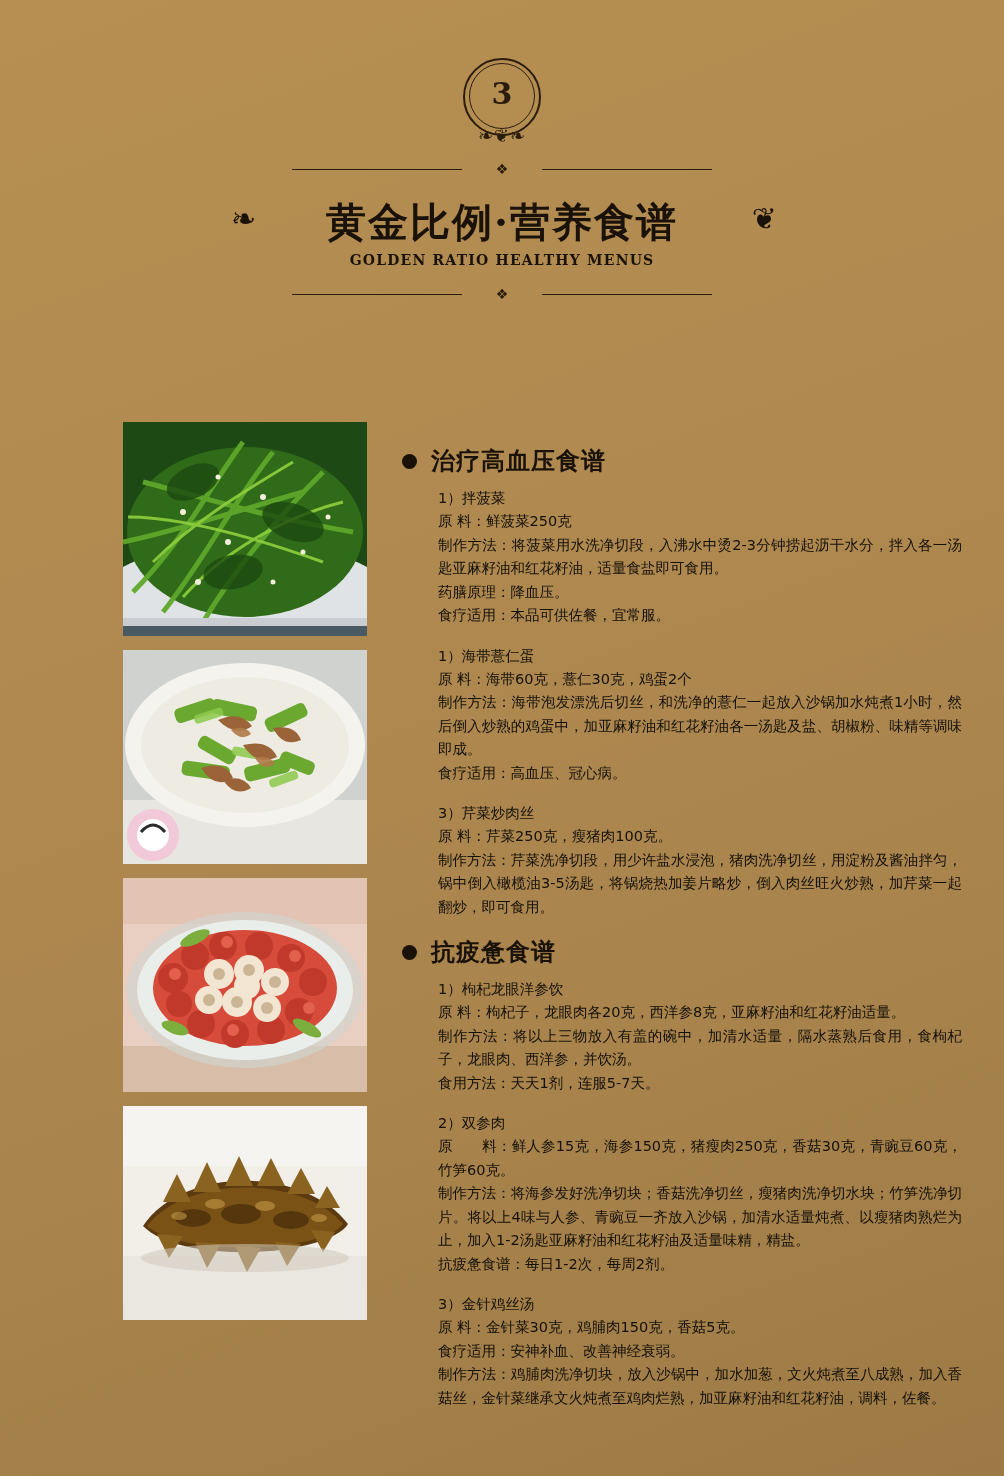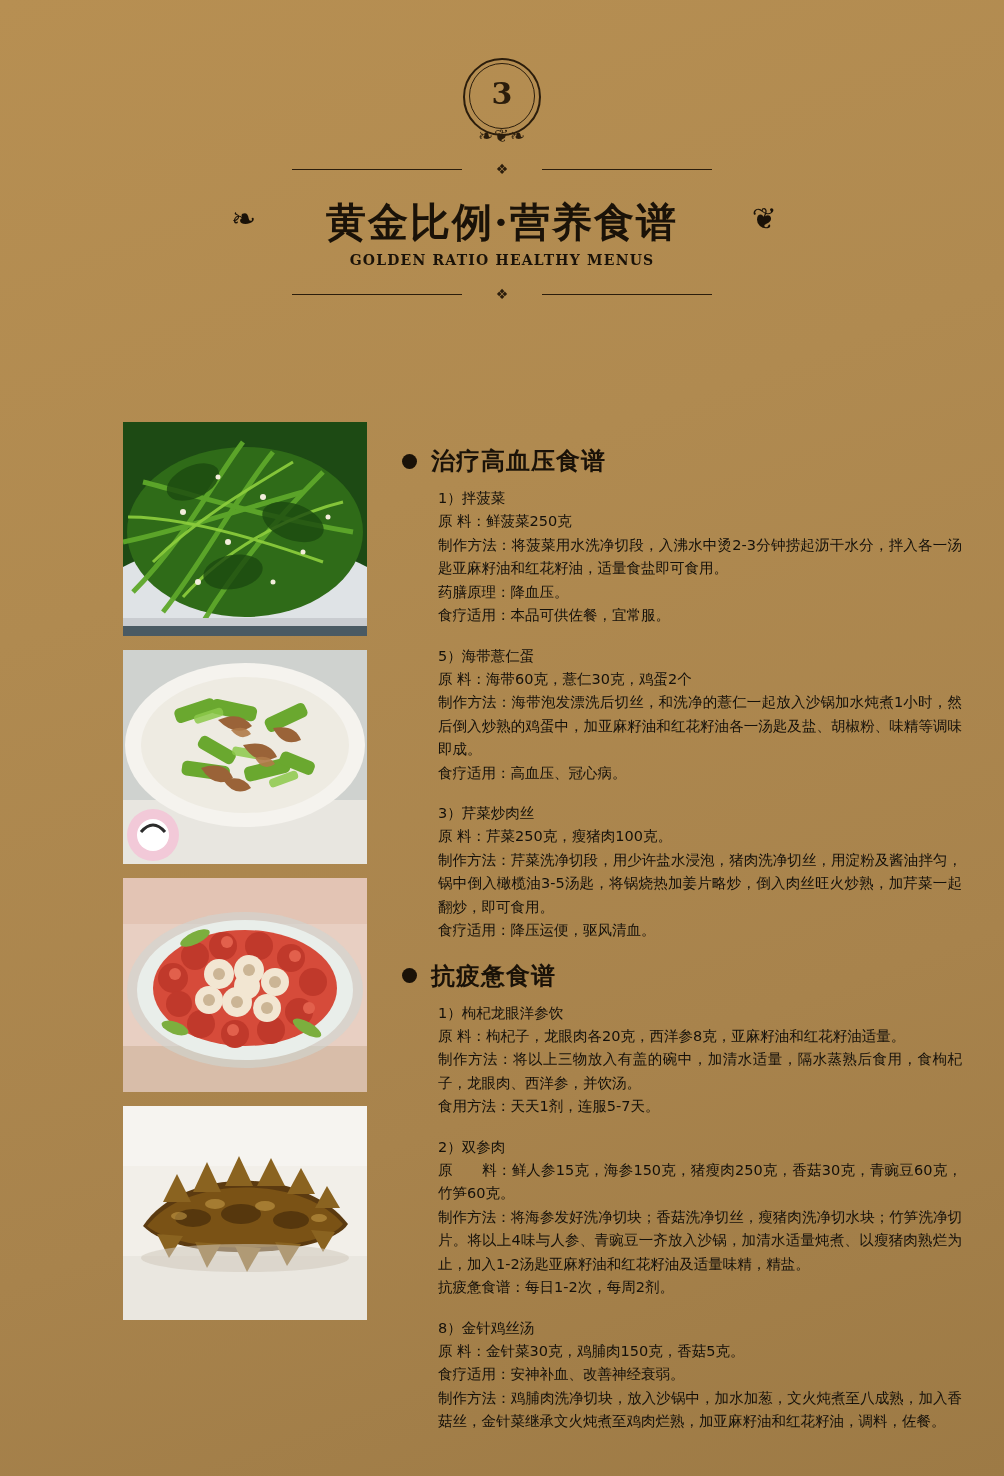--- a/index.html
+++ b/index.html
@@ -408,31 +408,30 @@
 
       <div class="recipe">
         <div class="recipe-name">1）拌菠菜</div>
         <div class="line">原 料：鲜菠菜250克</div>
         <div class="line">制作方法：将菠菜用水洗净切段，入沸水中烫2-3分钟捞起沥干水分，拌入各一汤匙亚麻籽油和红花籽油，适量食盐即可食用。</div>
         <div class="line">药膳原理：降血压。</div>
         <div class="line">食疗适用：本品可供佐餐，宜常服。</div>
       </div>
 
       <div class="recipe">
-        <div class="recipe-name">5）海带薏仁蛋</div>
+        <div class="recipe-name">1）海带薏仁蛋</div>
         <div class="line">原 料：海带60克，薏仁30克，鸡蛋2个</div>
         <div class="line">制作方法：海带泡发漂洗后切丝，和洗净的薏仁一起放入沙锅加水炖煮1小时，然后倒入炒熟的鸡蛋中，加亚麻籽油和红花籽油各一汤匙及盐、胡椒粉、味精等调味即成。</div>
         <div class="line">食疗适用：高血压、冠心病。</div>
       </div>
 
       <div class="recipe">
         <div class="recipe-name">3）芹菜炒肉丝</div>
         <div class="line">原 料：芹菜250克，瘦猪肉100克。</div>
         <div class="line">制作方法：芹菜洗净切段，用少许盐水浸泡，猪肉洗净切丝，用淀粉及酱油拌匀，锅中倒入橄榄油3-5汤匙，将锅烧热加姜片略炒，倒入肉丝旺火炒熟，加芹菜一起翻炒，即可食用。</div>
-        <div class="line">食疗适用：降压运便，驱风清血。</div>
       </div>
 
       <div class="section-head sec2">
         <span class="bullet"></span>
         <span class="section-title">抗疲惫食谱</span>
       </div>
 
       <div class="recipe">
         <div class="recipe-name">1）枸杞龙眼洋参饮</div>
         <div class="line">原 料：枸杞子，龙眼肉各20克，西洋参8克，亚麻籽油和红花籽油适量。</div>
@@ -441,21 +440,21 @@
       </div>
 
       <div class="recipe">
         <div class="recipe-name">2）双参肉</div>
         <div class="line">原　　料：鲜人参15克，海参150克，猪瘦肉250克，香菇30克，青豌豆60克，竹笋60克。</div>
         <div class="line">制作方法：将海参发好洗净切块；香菇洗净切丝，瘦猪肉洗净切水块；竹笋洗净切片。将以上4味与人参、青豌豆一齐放入沙锅，加清水适量炖煮、以瘦猪肉熟烂为止，加入1-2汤匙亚麻籽油和红花籽油及适量味精，精盐。</div>
         <div class="line">抗疲惫食谱：每日1-2次，每周2剂。</div>
       </div>
 
       <div class="recipe">
-        <div class="recipe-name">8）金针鸡丝汤</div>
+        <div class="recipe-name">3）金针鸡丝汤</div>
         <div class="line">原 料：金针菜30克，鸡脯肉150克，香菇5克。</div>
         <div class="line">食疗适用：安神补血、改善神经衰弱。</div>
         <div class="line">制作方法：鸡脯肉洗净切块，放入沙锅中，加水加葱，文火炖煮至八成熟，加入香菇丝，金针菜继承文火炖煮至鸡肉烂熟，加亚麻籽油和红花籽油，调料，佐餐。</div>
       </div>
 
     </div>
   </div>
 </div>
 
 </body></html>

